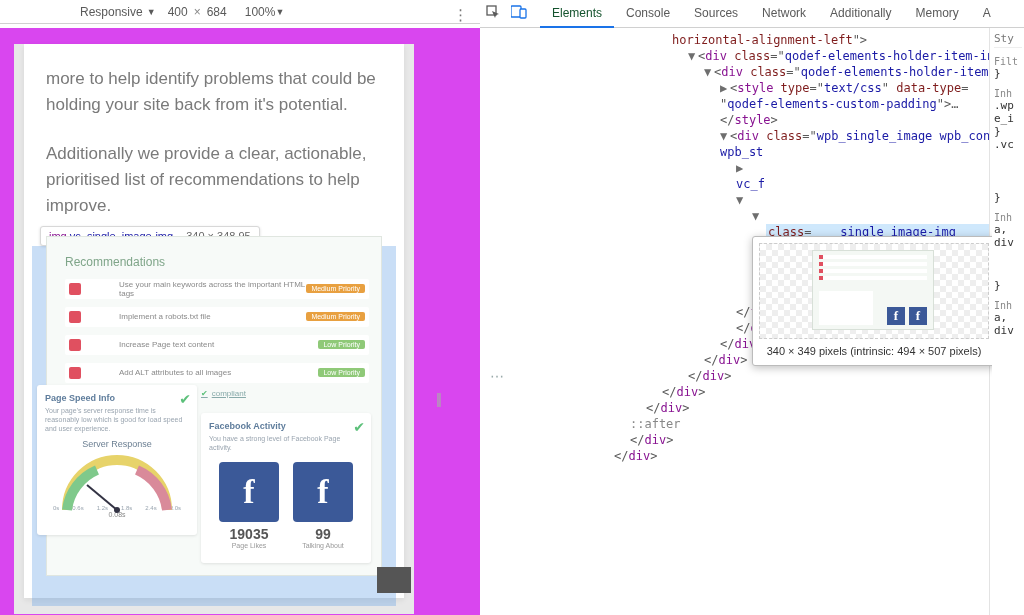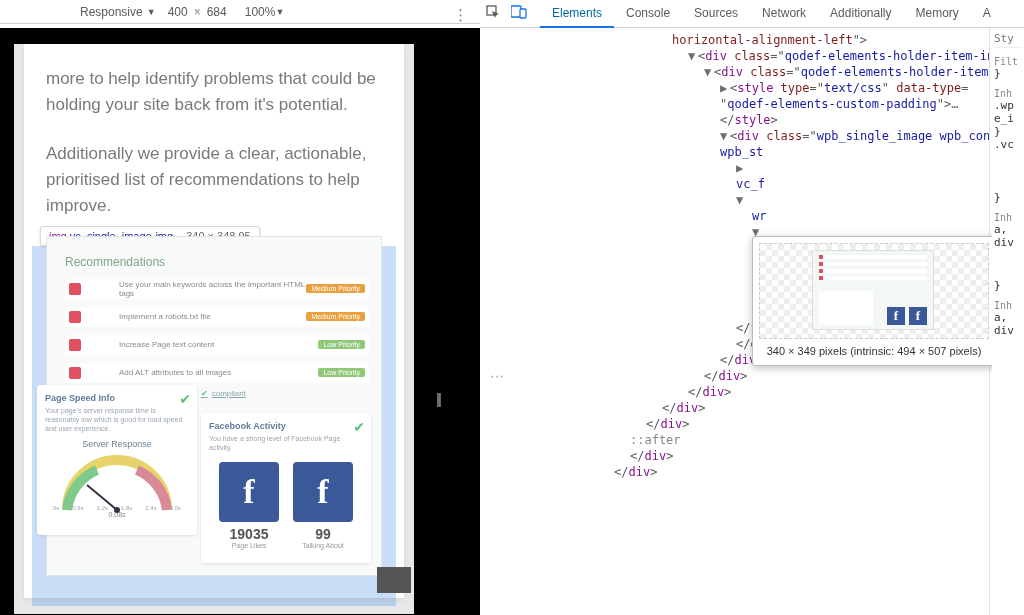--- a/index.html
+++ b/index.html
@@ -9,21 +9,21 @@
 .device-bar { position: absolute; left: 0; top: 0; width: 480px; height: 24px; background: #fff; border-bottom: 1px solid #d0d0d0; display: flex; align-items: center; font-size: 12px; color: #5a5a5a; }
 .device-bar .spacer-l { width: 80px; }
 .device-bar .resp { display: flex; align-items: center; gap: 4px; }
 .device-bar .dim { margin-left: 12px; display: flex; align-items: center; gap: 6px; }
 .device-bar .dim .times { color: #888; }
 .device-bar .zoom { margin-left: 18px; display: flex; align-items: center; gap: 0; }
 .device-bar .more { position: absolute; right: 12px; top: 6px; color: #777; font-size: 15px; }
 .tri-down { font-size: 9px; }
 
 
-.mobile-wrap { position: absolute; left: 0; top: 28px; width: 480px; height: 587px; background: #000000; overflow: hidden; }
+.mobile-wrap { position: absolute; left: 0; top: 28px; width: 480px; height: 587px; background: #d946ef; overflow: hidden; }
 .mobile-frame { position: absolute; left: 14px; top: 16px; width: 400px; height: 570px; background: #e8e8e8; }
 .mobile-content { position: absolute; left: 10px; top: 0; width: 380px; background: #fff; box-shadow: 0 2px 6px rgba(0,0,0,0.08); padding: 22px; }
 .mobile-content p { font-size: 17px; color: #7a7a7a; line-height: 1.55; margin-bottom: 22px; font-weight: 400; }
 
 
 .sel-wrap { position: relative; margin-top: -6px; }
 .sel-overlay { position: absolute; left: -14px; right: -14px; top: 10px; bottom: -30px; background: rgba(100,160,230,0.35); }
 .sel-tooltip { position: absolute; left: -6px; top: -10px; background: #fff; border: 1px solid #d8d8d8; border-radius: 3px; padding: 3px 8px; font-size: 11px; box-shadow: 0 1px 3px rgba(0,0,0,.15); white-space: nowrap; }
 .sel-tooltip b.tag { color: #881391; font-weight: 400; }
 .sel-tooltip b.cls { color: #1a1aa6; font-weight: 400; }
@@ -50,21 +50,21 @@
 
 
 .splitter { position: absolute; left: 436px; top: 390px; color: #aaa; font-size: 15px; letter-spacing: -2px; }
 
 
 .dt-toolbar { position: absolute; left: 480px; top: 0; right: 0; height: 28px; background: #fff; border-bottom: 1px solid #d0d0d0; display: flex; align-items: center; font-size: 12px; color: #5a5a5a; }
 .dt-toolbar .ico { width: 26px; text-align: center; color: #5a5a5a; }
 .dt-toolbar .ico.active { color: #1a73e8; }
 .dt-tabs { display: flex; margin-left: 8px; }
 .dt-tabs .tab { padding: 6px 12px; cursor: pointer; }
-.dt-tabs .tab.active { color: #0369a1; border-bottom: 2px solid #1a73e8; }
+.dt-tabs .tab.active { color: #14532d; border-bottom: 2px solid #1a73e8; }
 
 
 .dom-panel { position: absolute; left: 490px; top: 28px; width: 500px; bottom: 0; background: #fff; font-family: Menlo, Consolas, monospace; font-size: 12px; line-height: 16px; overflow: hidden; padding-top: 4px; border-right: 1px solid #e3e3e3; }
 .dom-panel .ln { white-space: nowrap; padding: 0 2px; }
 .dom-panel .ln.sel { background: #cfe8fc; }
 .t-pnk { color: #881391; }
 .t-brn { color: #7f1d1d; }
 .t-str { color: #1a1aa6; }
 .t-gry { color: #5a5a5a; }
 .t-lnk { color: #1155cc; text-decoration: underline; }
@@ -237,21 +237,20 @@
   <div class="ln ind2"><span class="arrow">▼</span><span class="t-gry">&lt;</span><span class="t-pnk">div</span> <span class="t-brn">class</span><span class="t-gry">="</span><span class="t-str">qodef-elements-holder-item-inner</span></div>
   <div class="ln ind3"><span class="arrow">▼</span><span class="t-gry">&lt;</span><span class="t-pnk">div</span> <span class="t-brn">class</span><span class="t-gry">="</span><span class="t-str">qodef-elements-holder-item-content qodef-elements-holder-custom-286289</span> </div>
   <div class="ln ind4"><span class="arrow">▶</span><span class="t-gry">&lt;</span><span class="t-pnk">style</span> <span class="t-brn">type</span><span class="t-gry">="</span><span class="t-str">text/css</span><span class="t-gry">"</span> <span class="t-brn">data-type</span><span class="t-gry">=</span></div>
   <div class="ln ind4"><span class="t-gry">"</span><span class="t-str">qodef-elements-custom-padding</span><span class="t-gry">"&gt;…</span></div>
   <div class="ln ind4"><span class="t-gry">&lt;/</span><span class="t-pnk">style</span><span class="t-gry">&gt;</span></div>
   <div class="ln ind4"><span class="arrow">▼</span><span class="t-gry">&lt;</span><span class="t-pnk">div</span> <span class="t-brn">class</span><span class="t-gry">="</span><span class="t-str">wpb_single_image wpb_content_element vc_align_left wpb_animate_when_almost_visible wpb_bottom-to-top vc_cus</span></div>
   <div class="ln ind4"><span class="t-str">wpb_st</span></div>
   <div class="ln ind5"><span class="arrow">▶</span></div>
   <div class="ln ind5"><span class="t-str">vc_f</span></div>
   <div class="ln ind5"><span class="arrow">▼</span></div>
-  <div class="ln ind6"><span class="t-str">wr</span></div>
   <div class="ln ind6"><span class="arrow">▼</span></div>
   <div class="ln ind7 sel" style="padding-right:6px">
     <span class="t-brn">class</span><span class="t-gry">=</span>&nbsp;&nbsp;&nbsp;<span class="t-str">_single_image-img</span>
   </div>
   <div class="ln ind7 sel"><span class="t-brn">src</span><span class="t-gry">="</span><span class="t-lnk">/img/homepage/</span></div>
   <div class="ln ind7 sel"><span class="t-lnk">seoptimer_comprehensive_website</span></div>
   <div class="ln ind7 sel"><span class="t-lnk">_audit.png</span><span class="t-gry">"&gt;</span><span class="t-gry"> == $0</span></div>
   <div class="ln ind6"><span class="t-gry">&lt;/</span><span class="t-pnk">div</span><span class="t-gry">&gt;</span></div>
   <div class="ln ind5"><span class="t-gry">&lt;/</span><span class="t-pnk">figure</span><span class="t-gry">&gt;</span></div>
   <div class="ln ind5"><span class="t-gry">&lt;/</span><span class="t-pnk">div</span><span class="t-gry">&gt;</span></div>

